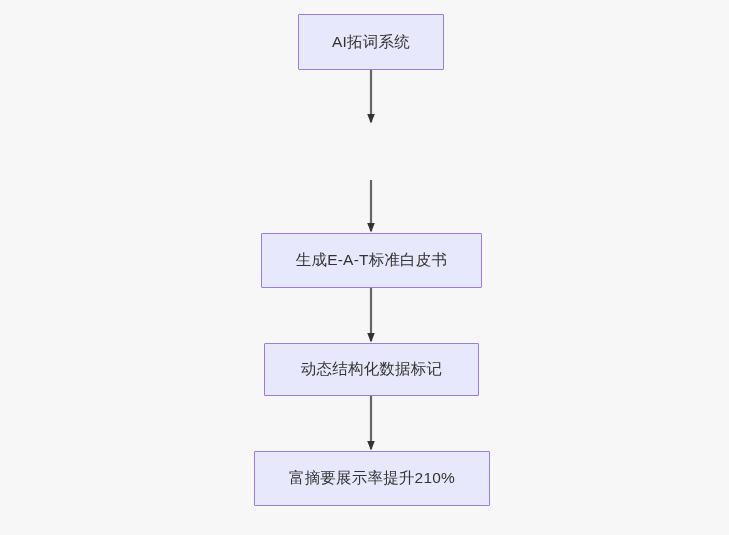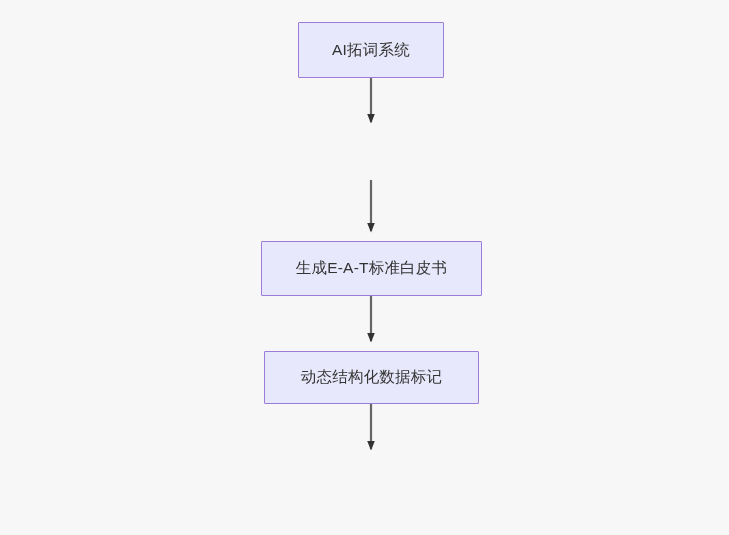--- a/index.html
+++ b/index.html
@@ -30,21 +30,20 @@
   .node {
     position: absolute;
     box-sizing: border-box;
     background: #e8e8fc;
     border: 1.5px solid #9d7bd8;
     border-radius: 1px;
     display: flex;
     align-items: center;
     justify-content: center;
     text-align: right;
-    margin-top: 8px;
   }
   .node-label {
     color: #333333;
     font-size: 15.5px;
     line-height: 1.2;
     letter-spacing: 0.2px;
     white-space: nowrap;
   }
 </style>
 </head>
@@ -74,14 +73,17 @@
 
 
   <div class="node" style="left:264px; top:343px; width:215px; height:53px;">
     <span class="node-label">动态结构化数据标记</span>
   </div>
 
   <div class="node" style="left:261px; top:233px; width:221px; height:55px;">
     <span class="node-label">生成E-A-T标准白皮书</span>
   </div>
 
+  <div class="node" style="left:254px; top:451px; width:236px; height:55px;">
+    <span class="node-label">富摘要展示率提升210%</span>
+  </div>
 
 </div>
 
 </body></html>

